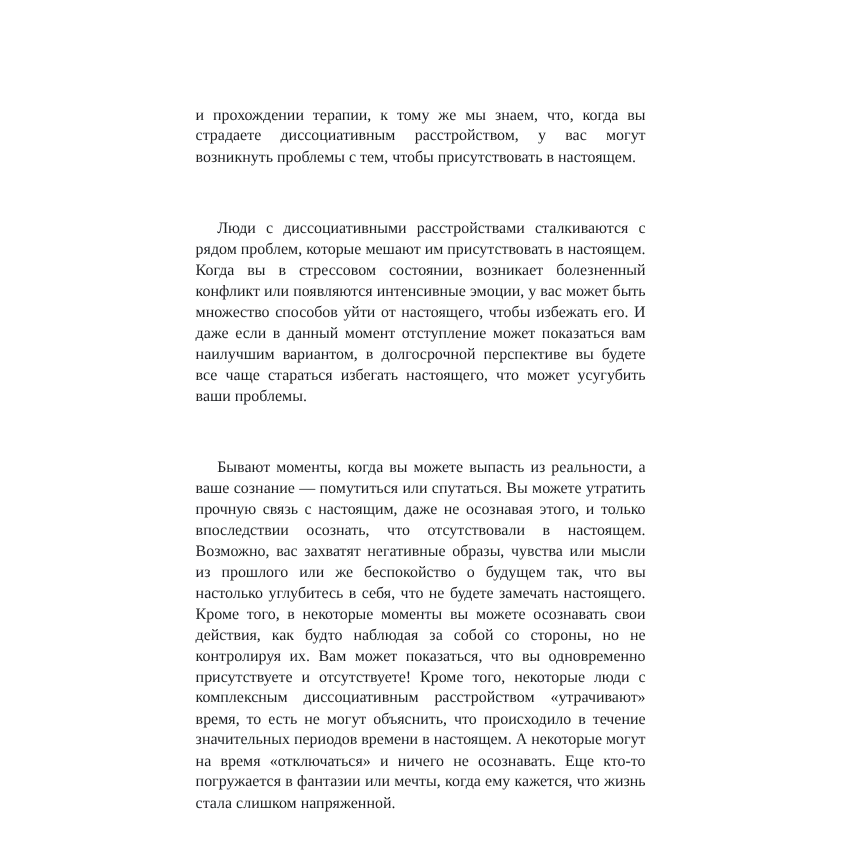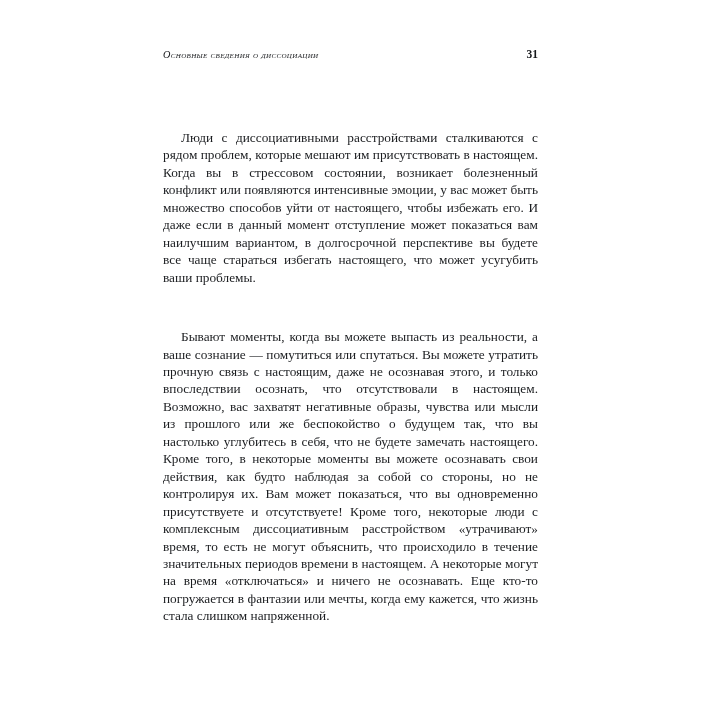--- a/index.html
+++ b/index.html
@@ -77,23 +77,20 @@
   }
   .para em {
     font-style: italic;
   }
 </style>
 </head>
 <body>
 
 <div class="page">
 
-  <header class="running-head">
-    <span class="running-head-title">Основные сведения о диссоциации</span>
-    <span class="running-head-folio">31</span>
-  </header>
 
   <main class="textblock">
+    <p class="para">и прохождении терапии, к тому же мы знаем, что, когда вы страдаете диссоциативным расстройством, у вас могут возникнуть проблемы с тем, чтобы присутствовать в настоящем.</p>
     <p class="para indent">Люди с диссоциативными расстройствами сталкиваются с рядом проблем, которые мешают им присутствовать в настоящем. Когда вы в стрессовом состоянии, возникает болезненный конфликт или появляются интенсивные эмоции, у вас может быть множество способов уйти от настоящего, чтобы избежать его. И даже если в данный момент отступление может показаться вам наилучшим вариантом, в долгосрочной перспективе вы будете все чаще стараться избегать настоящего, что может усугубить ваши проблемы.</p>
     <p class="para indent">Бывают моменты, когда вы можете выпасть из реальности, а ваше сознание — помутиться или спутаться. Вы можете утратить прочную связь с настоящим, даже не осознавая этого, и только впоследствии осознать, что отсутствовали в настоящем. Возможно, вас захватят негативные образы, чувства или мысли из прошлого или же беспокойство о будущем так, что вы настолько углубитесь в себя, что не будете замечать настоящего. Кроме того, в некоторые моменты вы можете осознавать свои действия, как будто наблюдая за собой со стороны, но не контролируя их. Вам может показаться, что вы одновременно присутствуете и отсутствуете! Кроме того, некоторые люди с комплексным диссоциативным расстройством «утрачивают» время, то есть не могут объяснить, что происходило в течение значительных периодов времени в настоящем. А некоторые могут на время «отключаться» и ничего не осознавать. Еще кто-то погружается в фантазии или мечты, когда ему кажется, что жизнь стала слишком напряженной.</p>
   </main>
 
 </div>
 
 </body></html>

